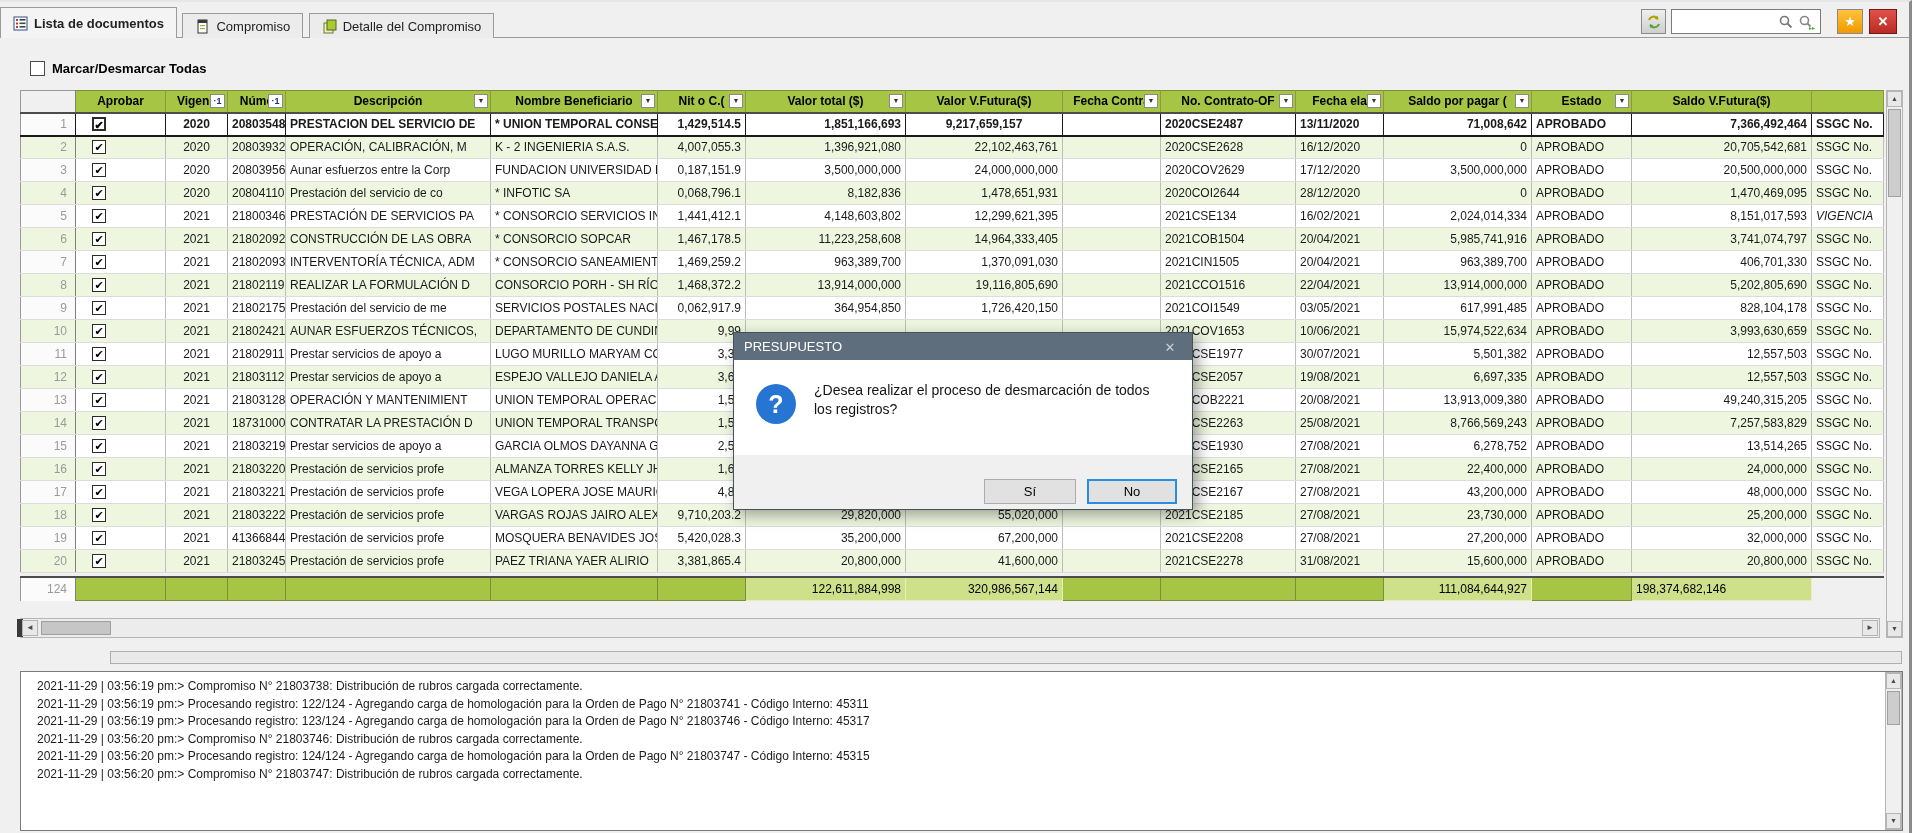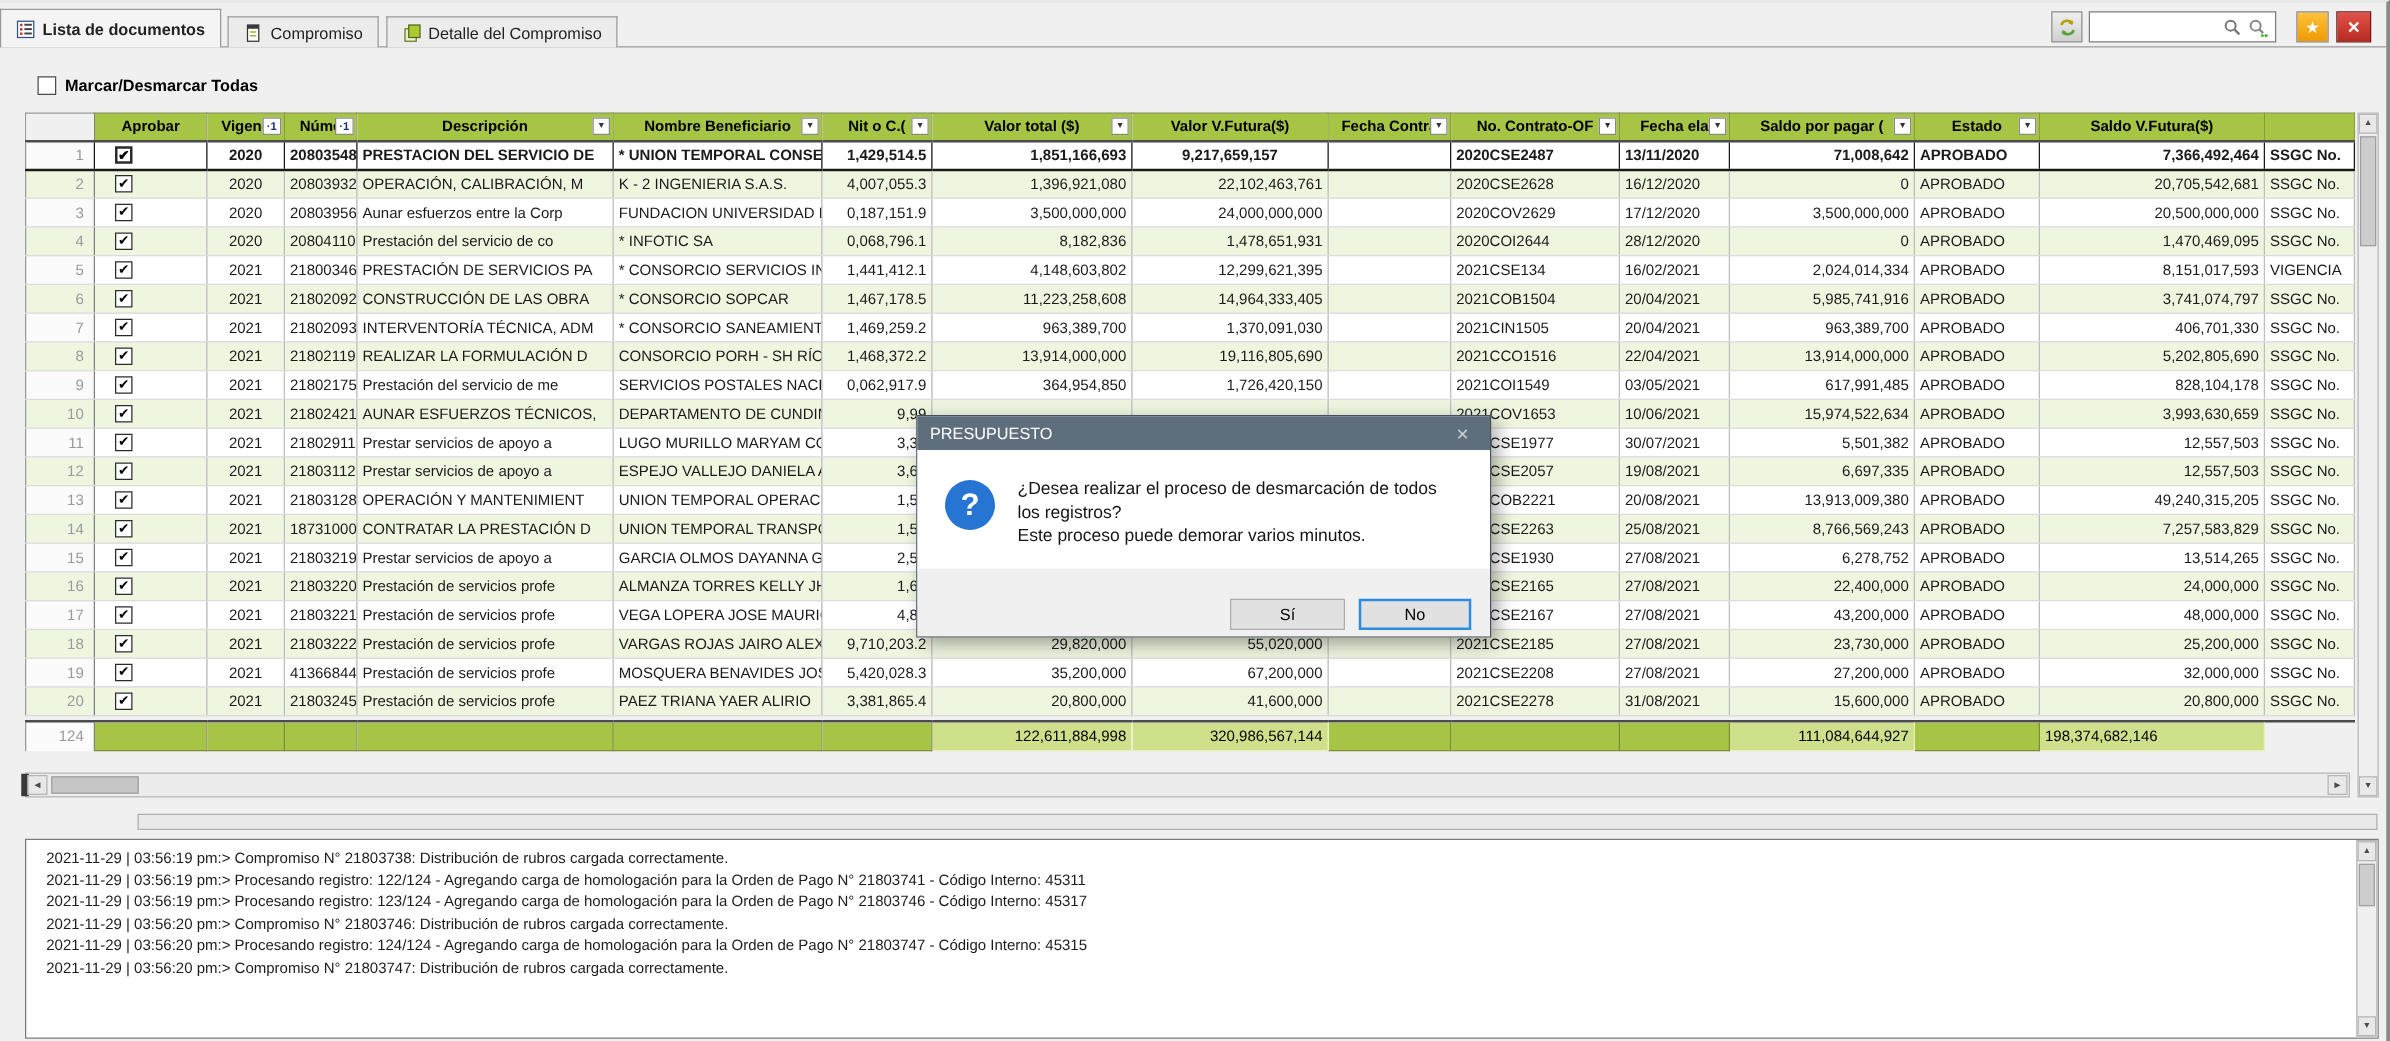--- a/index.html
+++ b/index.html
@@ -314,21 +314,21 @@
             <td style="text-align: left;">* CONSORCIO SERVICIOS INTE</td>
             <td style="text-align: right;">1,441,412.1</td>
             <td style="text-align: right;">4,148,603,802</td>
             <td style="text-align: right;">12,299,621,395</td>
             <td style="text-align: left;"></td>
             <td style="text-align: left;">2021CSE134</td>
             <td style="text-align: left;">16/02/2021</td>
             <td style="text-align: right;">2,024,014,334</td>
             <td style="text-align: left;">APROBADO</td>
             <td style="text-align: right;">8,151,017,593</td>
-            <td style="text-align: left;">VIGENCIA</td>
+            <td style="text-align: left; font-style: italic;">VIGENCIA</td>
           </tr>
           <tr class="alt">
             <td class="rownum" style="text-align: right;">6</td>
             <td style="text-align: center;">
               <div class="gridcb">✔</div>
             </td>
             <td style="text-align: center;">2021</td>
             <td style="text-align: right;">21802092</td>
             <td style="text-align: left;">CONSTRUCCIÓN DE LAS OBRA</td>
             <td style="text-align: left;">* CONSORCIO SOPCAR</td>
@@ -698,21 +698,20 @@
 
   <div class="dialog">
     <div class="dlg-title">
       <span>PRESUPUESTO</span>
     </div>
     <button class="dlg-x"><span>✕</span></button>
     <div class="dlg-body">
       <div class="qicon">?</div>
       <div class="dlg-msg">
         <p>¿Desea realizar el proceso de desmarcación de todos los registros?</p>
-        <p>Este proceso puede demorar varios minutos.</p>
       </div>
     </div>
     <div class="dlg-footer"></div>
     <button class="dlg-btn btn-yes">Sí</button>
     <button class="dlg-btn btn-no">No</button>
   </div>
 
 </div>
 
 </body></html>

